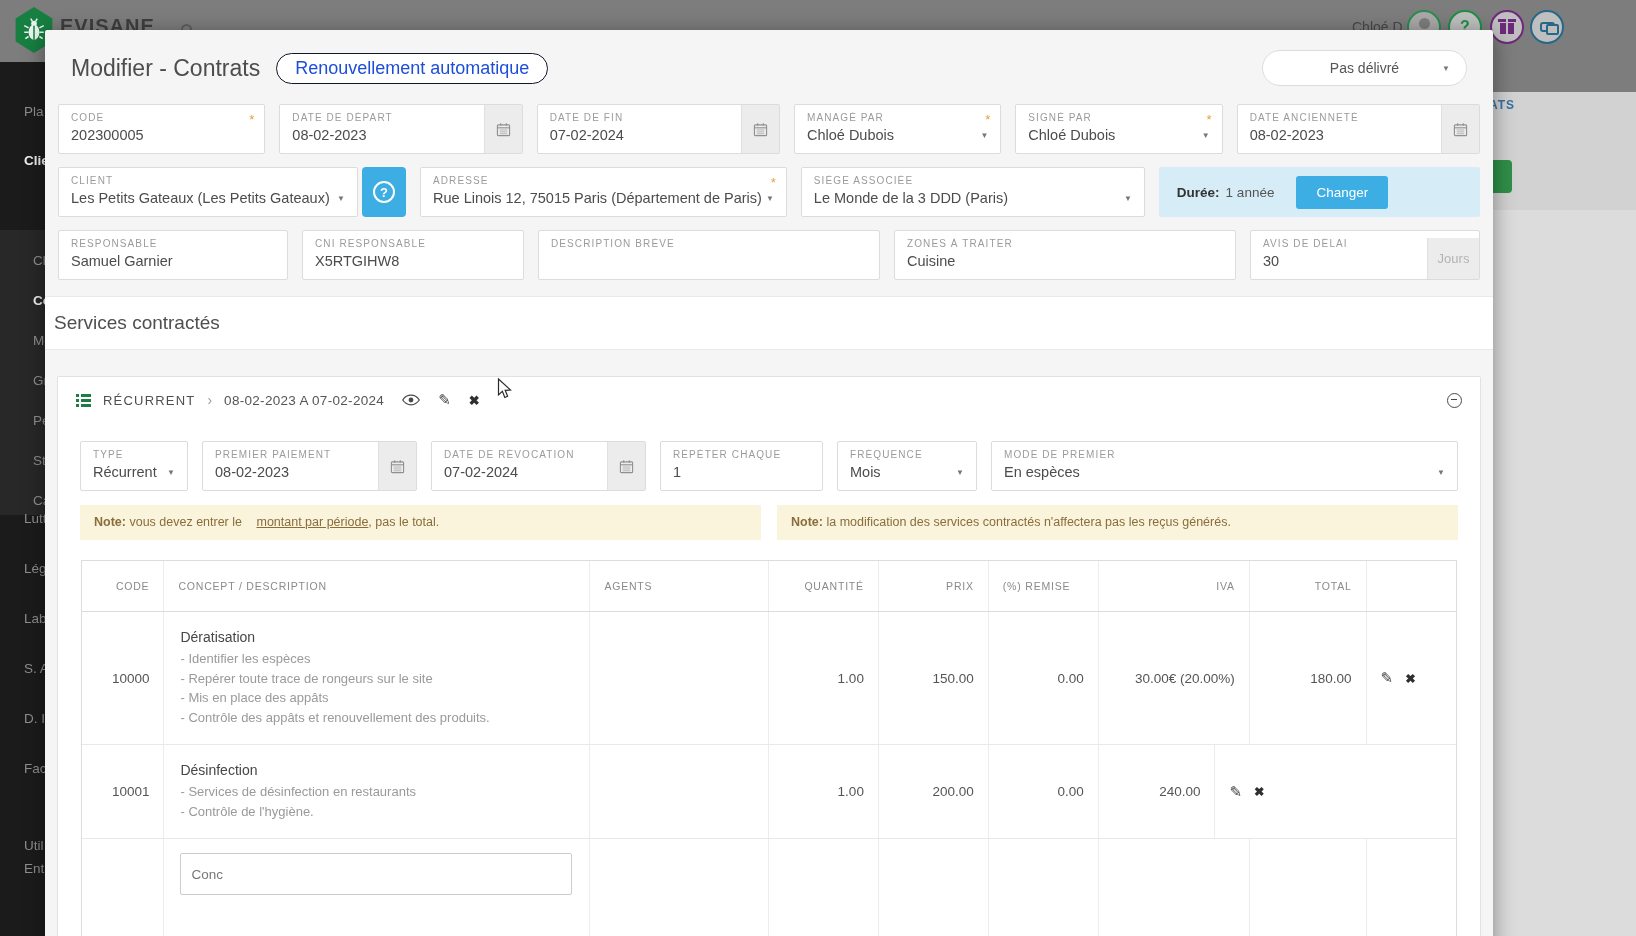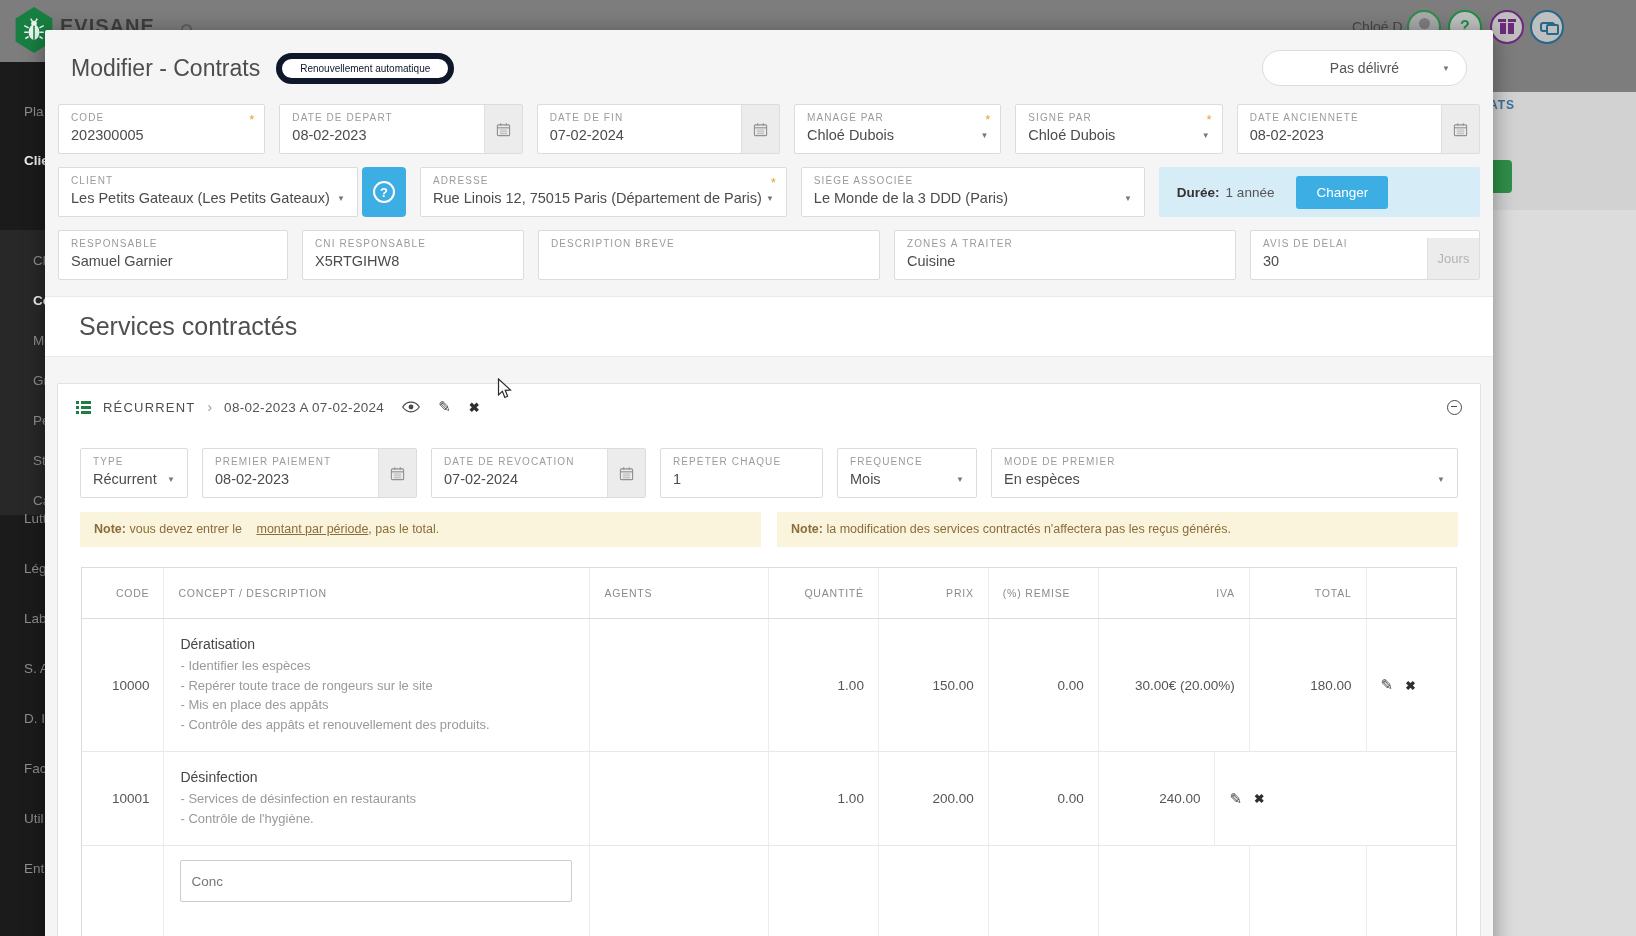--- a/index.html
+++ b/index.html
@@ -33,22 +33,22 @@
   .side-item.active { color:#f0f0f0; font-weight:bold; }
   .right-top-ext { position:absolute; left:1493px; top:62px; width:143px; height:30px; background:#7d7d7d; z-index:1; }
   .bg-tab { position:absolute; left:1489px; top:98px; font-size:12px; font-weight:bold; letter-spacing:1px; color:#39719f; z-index:1; }
   .bg-green-btn { position:absolute; left:1484px; top:160px; width:28px; height:33px; background:#2f8f48; border-radius:4px; z-index:1; }
   .bg-panel { position:absolute; left:1493px; top:210px; width:143px; height:726px; background:#dcdcdc; z-index:1; }
   
   .modal { position:absolute; left:45px; top:30px; width:1448px; height:930px; background:#f5f5f6;
     border-radius:2px; box-shadow:0 4px 22px rgba(0,0,0,0.4); z-index:5; }
   .modal-header { display:flex; align-items:center; gap:16px; padding:20px 26px 16px; }
   .m-title { font-size:23px; font-weight:300; color:#4d4d4d; }
-  .pill { height:31px; display:flex; align-items:center; padding:0 18px; background:#fff; border:6px solid #0f172a;
-    border-radius:16px; font-size:10px; color:#0f172a; }
+  .pill { height:31px; display:flex; align-items:center; padding:0 18px; background:#fff; border:1px solid #0f172a;
+    border-radius:16px; font-size:18px; color:#1d4ed8; }
   .status-pill { margin-left:auto; position:relative; width:205px; height:36px; border-radius:18px; background:#fff;
     border:1px solid #ddd; display:flex; align-items:center; justify-content:center; font-size:14px; color:#555; }
   .status-pill .caret { position:absolute; right:16px; }
   .caret { font-size:8px; color:#777; }
   .form-row { display:flex; gap:14px; margin:0 13px 13px; }
   .form-row.first { margin-top:2px; }
   .fcard { position:relative; flex:1; height:50px; background:#fff; border:1px solid #dcdcdc; border-radius:2px; padding:7px 12px 6px; }
   .fcard .lab { font-size:10px; color:#9b9b9b; letter-spacing:1.1px; white-space:nowrap; overflow:hidden; }
   .fcard .val { font-size:14.5px; color:#4c4c4c; margin-top:4px; white-space:nowrap; overflow:hidden; }
   .fcard.has-cal { padding-right:48px; }
@@ -59,21 +59,21 @@
   .star { position:absolute; top:7px; right:10px; color:#e4a23c; font-size:13px; }
   .dd-caret { position:absolute; right:12px; bottom:13px; }
   .qbtn { flex:0 0 44px; height:50px; background:#3caee3; border-radius:4px; display:flex; align-items:center; justify-content:center; }
   .qbtn .qmark { width:22px; height:22px; border:2px solid #fff; border-radius:50%; color:#fff; font-size:13px; font-weight:bold;
     display:flex; align-items:center; justify-content:center; }
   .duree-panel { flex:1; background:#d6ecf7; border-radius:2px; display:flex; align-items:center; padding:0 10px 0 18px; gap:6px; font-size:13.5px; }
   .duree-lab { font-weight:bold; color:#333; }
   .duree-val { color:#555; margin-right:16px; }
   .btn-blue { background:#3caee3; color:#fff; font-size:13.5px; padding:9px 20px; border-radius:3px; border:none; font-family:inherit; }
   .section-bar { margin-top:16px; background:#fff; border-top:1px solid #e9e9e9; border-bottom:1px solid #e9e9e9;
-    padding:15px 34px; font-size:25px; font-weight:300; color:#4f4f4f; }
+    padding:15px 9px; font-size:19px; font-weight:300; color:#4f4f4f; }
   .panel { margin:26px 12px 0; background:#fff; border:1px solid #e2e2e2; border-radius:2px; padding-bottom:40px; }
   .panel-head { display:flex; align-items:center; gap:10px; padding:14px 18px 10px; }
   .list-icon { display:flex; flex-direction:column; gap:2px; margin-right:2px; }
   .list-icon i { display:block; width:10px; height:3px; background:#1d7d44; margin-left:5px; position:relative; }
   .list-icon i:before { content:""; position:absolute; left:-5px; top:0; width:3px; height:3px; background:#1d7d44; }
   .svc-kind { font-size:13px; color:#4f4f4f; letter-spacing:1.2px; }
   .chev { color:#999; font-size:14px; margin:0 2px; }
   .svc-period { font-size:13.5px; color:#555; letter-spacing:0.3px; }
   .head-ic { margin-left:8px; cursor:pointer; display:flex; align-items:center; }
   .pencil { color:#3f3f3f; font-size:15px; }
@@ -157,21 +157,21 @@
     <div class="side-item" style="top: 311px; left: 33px;">Gr</div>
     <div class="side-item" style="top: 351px; left: 33px;">Pe</div>
     <div class="side-item" style="top: 391px; left: 33px;">Sta</div>
     <div class="side-item" style="top: 431px; left: 33px;">Ca</div>
     <div class="side-item" style="top: 449px; left: 24px;">Lutt</div>
     <div class="side-item" style="top: 499px; left: 24px;">Lég</div>
     <div class="side-item" style="top: 549px; left: 24px;">Lab</div>
     <div class="side-item" style="top: 599px; left: 24px;">S. A</div>
     <div class="side-item" style="top: 649px; left: 24px;">D. I</div>
     <div class="side-item" style="top: 699px; left: 24px;">Fac</div>
-    <div class="side-item" style="top: 749px; left: 24px;">Util</div>
+    <div class="side-item" style="top: 776px; left: 24px;">Util</div>
     <div class="side-item" style="top: 799px; left: 24px;">Ent</div>
   </div>
 
 <div class="right-top-ext"></div>
 <div class="bg-tab">ATS</div>
 <div class="bg-green-btn"></div>
 <div class="bg-panel"></div>
 
 <div class="modal">
 

